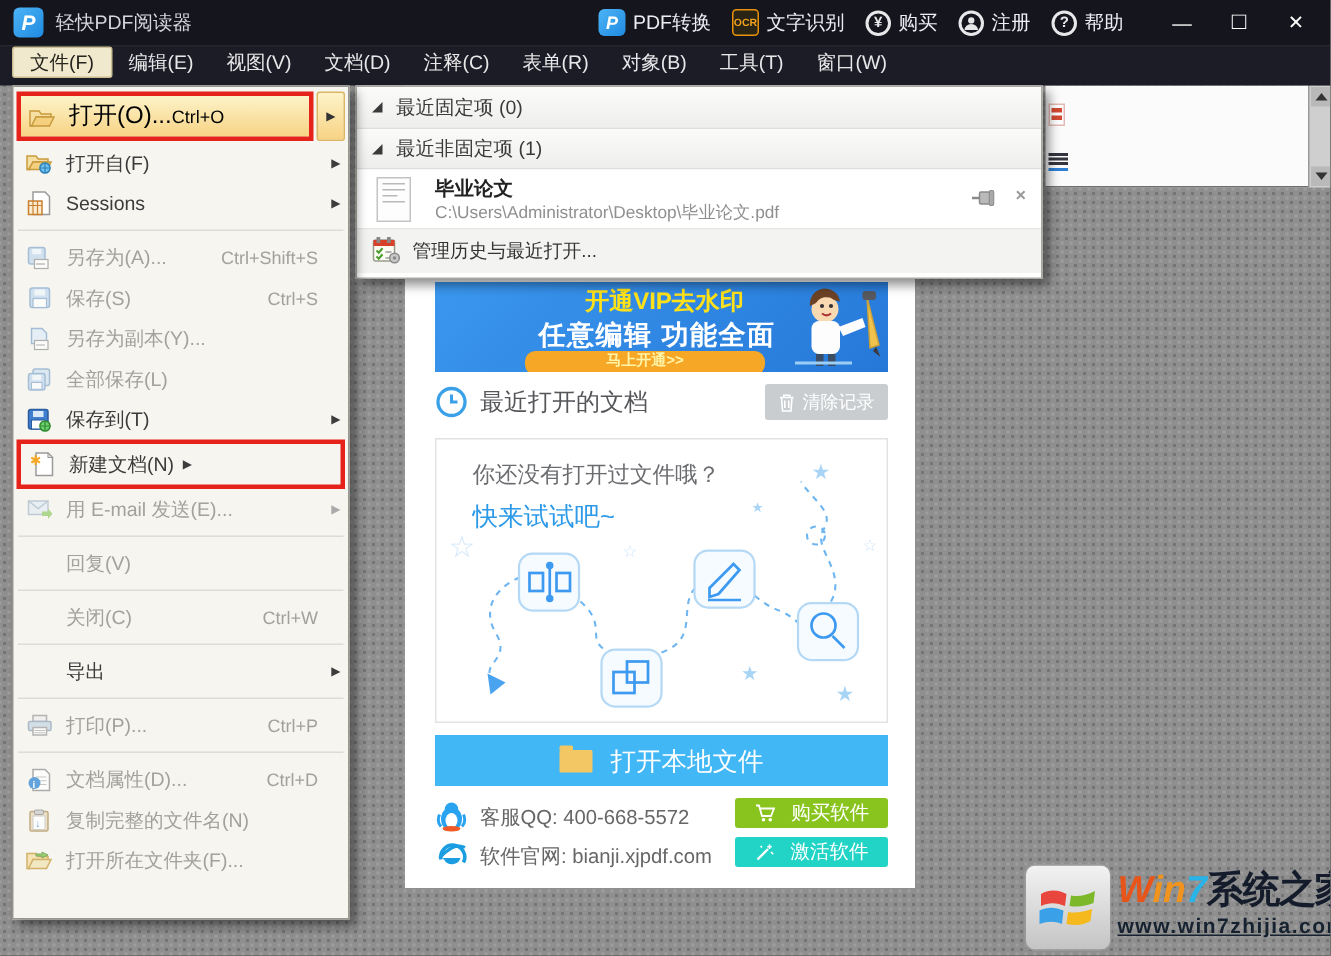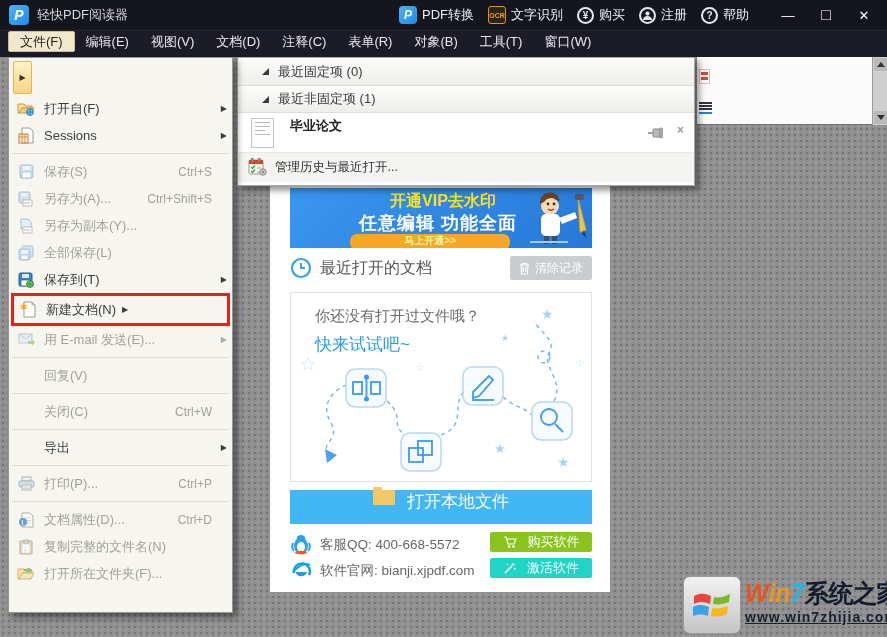--- a/index.html
+++ b/index.html
@@ -52,21 +52,21 @@
   .recentrow{position:absolute;left:20px;top:198px;width:302px;height:30px;}
   .rc-title{position:absolute;left:30px;top:3px;font-size:16px;color:#55565a;}
   .clock{position:absolute;left:0;top:2px;}
   .clearbtn{position:absolute;right:0;top:1px;height:24px;padding:0 9px;background:#c9cdd0;border-radius:2px;color:#fff;
             font-size:12px;display:flex;align-items:center;gap:5px;}
   .card{position:absolute;left:20px;top:235px;width:302px;height:190px;border:1px solid #e2e2e2;background:#fff;}
   .cd1{position:absolute;left:24px;top:14px;font-size:15px;color:#6b6c70;}
   .cd2{position:absolute;left:24px;top:40px;font-size:17px;color:#2d9ae8;}
   .illu{position:absolute;left:0;top:0;width:302px;height:190px;}
   .openbtn{position:absolute;left:20px;top:433px;width:302px;height:34px;background:#41b7f5;color:#fff;font-size:17px;
-           display:flex;align-items:flex-start;justify-content:center;gap:12px;cursor:default;}
+           display:flex;align-items:center;justify-content:center;gap:12px;cursor:default;}
   .folder-ic{width:22px;height:15px;position:relative;background:#f3c764;border-radius:1px;}
   .folder-ic:before{content:"";position:absolute;left:0;top:-3px;width:9px;height:3px;background:#f3c764;border-radius:1px 1px 0 0;}
   .contact{position:absolute;left:20px;width:302px;height:24px;font-size:13.5px;color:#666;}
   .ct-qq{top:475px;} .ct-web{top:501px;}
   .ct-label{position:absolute;left:30px;top:4px;}
   .ct-btn{position:absolute;right:0;top:0;width:102px;height:20px;border-radius:2px;color:#fff;font-size:13px;
           display:flex;align-items:center;justify-content:center;gap:11px;}
   .btn-buy{background:#88c41d;} .btn-act{background:#21d4c6;}
   
   .filemenu{position:absolute;left:8px;top:57px;width:225px;height:556px;background:#f6f5f0;border:1px solid #98978f;
@@ -84,21 +84,21 @@
   .openhl{flex:1;display:flex;align-items:center;border:3px solid #e5231b;background:linear-gradient(#fdf3c9,#f7d384);
           padding:0 2px 0 4px;}
   .openhl .mic{width:20px;height:18px;margin-right:8px;display:flex;align-items:center;justify-content:center;}
   .openarr{width:19px;margin-left:2px;border:1px solid #dcb763;background:linear-gradient(#fdf3c9,#f7d384);border-radius:2px;
            display:flex;align-items:center;justify-content:center;font-size:8px;color:#333;}
   .newrow{display:flex;align-items:center;height:33px;margin:0 2px;border:3px solid #e5231b;padding:0 3px 0 4px;font-size:13px;color:#3b3b3b;}
   .newrow .mic{width:20px;height:18px;margin-right:8px;display:flex;align-items:center;justify-content:center;}
   
   .submenu{position:absolute;left:237px;top:57px;width:458px;height:129px;background:#fff;border:1px solid #a9a8a2;
            box-shadow:4px 4px 7px rgba(0,0,0,.45);z-index:45;}
-  .smh{height:28px;display:flex;align-items:center;padding-left:24px;gap:9px;background:linear-gradient(#fbfbfa,#eeeeec);
+  .smh{height:28px;display:flex;align-items:center;padding-left:10px;gap:9px;background:linear-gradient(#fbfbfa,#eeeeec);
        border-bottom:1px solid #dddddb;font-size:13px;color:#3a3a3a;}
   .exp{width:0;height:0;border-left:7px solid transparent;border-bottom:7px solid #3a3a3a;}
   .smfile{height:40px;position:relative;background:#fff;border-bottom:1px solid #e6e6e4;}
   .thumb{position:absolute;left:13px;top:5px;width:23px;height:30px;background:#fdfdfd;border:1px solid #c4c4c4;}
   .thumb i{display:block;height:1px;background:#b9b9b9;margin:3px 3px 0 3px;}
   .smtitle{position:absolute;left:52px;top:4px;font-size:13px;font-weight:bold;color:#222;}
   .smpath{position:absolute;left:52px;top:21px;font-size:11.5px;color:#8f8f8f;}
   .smpin{position:absolute;right:30px;top:12px;}
   .smx{position:absolute;right:10px;top:10px;color:#9a9a9a;font-size:12px;font-weight:bold;}
   .smmanage{height:29px;display:flex;align-items:center;gap:8px;padding-left:10px;background:#f3f3f1;font-size:12.5px;color:#333;}
@@ -314,20 +314,31 @@
             <path d="M10 1 v3 M8.5 2.5 h3 M11 6 l1.5 1.5 M4 2 l1 1" stroke="#fff" stroke-width="1.1"></path>
           </svg>
         <span>激活软件</span>
       </span>
     </div>
   </div>
 
   <div class="filemenu">
 
     <div class="openrow">
+      <div class="openhl">
+        <span class="mic">
+          <svg width="18" height="14" viewBox="0 0 18 14">
+              <path d="M1 3 h6 l1.5 2 H15 v2 H5 L3 13 H1 z" fill="#f6dfa2" stroke="#c89b3c" stroke-width="1"></path>
+              <path d="M5 7 h12 l-3 6 H2 z" fill="#f3cf7e" stroke="#c89b3c" stroke-width="1"></path>
+            </svg>
+        </span>
+        <span class="mil">打开(O)...</span>
+        <span class="sp"></span>
+        <span class="mis">Ctrl+O</span>
+      </div>
       <div class="openarr">▶</div>
     </div>
 
     <div class="mi">
       <span class="mic">
         <svg width="18" height="15" viewBox="0 0 18 15">
             <path d="M1 3 h6 l1.5 2 H15 v2 H5 L3 12 H1 z" fill="#f6dfa2" stroke="#c89b3c" stroke-width="1"></path>
             <path d="M5 7 h12 l-2.5 5 H2 z" fill="#f3cf7e" stroke="#c89b3c" stroke-width="1"></path>
             <circle cx="13" cy="11" r="3.4" fill="#6fc2ef" stroke="#2d7fb8" stroke-width="1"></circle>
             <path d="M10 11 h6 M13 7.8 v6.5" stroke="#2d7fb8" stroke-width=".8" fill="none"></path>
@@ -348,44 +359,44 @@
       </span>
       <span class="mil">Sessions</span>
         <span class="sp"></span>
       <span class="mia">▶</span>
     </div>
 
     <div class="msep"></div>
 
     <div class="mi dis">
       <span class="mic">
-        <svg width="15" height="15" viewBox="0 0 15 15" opacity=".65">
-            <rect x="1" y="1" width="13" height="13" rx="1.5" fill="#bcd6ee" stroke="#7ba2c9"></rect>
-            <rect x="4" y="2" width="7" height="4" fill="#eef5fb"></rect>
-            <rect x="3" y="8" width="9" height="6" fill="#fff" stroke="#7ba2c9" stroke-width=".8"></rect>
-          </svg>
-      </span>
-      <span class="mil">保存(S)</span>
-        <span class="sp"></span>
-      <span class="mis">Ctrl+S</span>
-        <span class="mia"></span>
-    </div>
-
-    <div class="mi dis">
-      <span class="mic">
         <svg width="16" height="16" viewBox="0 0 16 16" opacity=".65">
             <rect x="1" y="1" width="11" height="11" rx="1.5" fill="#bcd6ee" stroke="#7ba2c9"></rect>
             <rect x="3.5" y="2" width="6" height="3.5" fill="#eef5fb"></rect>
             <rect x="5" y="9" width="9" height="6" fill="#fff" stroke="#8a8a8a" stroke-width=".8"></rect>
             <path d="M6 12 h6" stroke="#8a8a8a" stroke-width=".8"></path>
           </svg>
       </span>
       <span class="mil">另存为(A)...</span>
         <span class="sp"></span>
       <span class="mis">Ctrl+Shift+S</span>
+        <span class="mia"></span>
+    </div>
+
+    <div class="mi dis">
+      <span class="mic">
+        <svg width="15" height="15" viewBox="0 0 15 15" opacity=".65">
+            <rect x="1" y="1" width="13" height="13" rx="1.5" fill="#bcd6ee" stroke="#7ba2c9"></rect>
+            <rect x="4" y="2" width="7" height="4" fill="#eef5fb"></rect>
+            <rect x="3" y="8" width="9" height="6" fill="#fff" stroke="#7ba2c9" stroke-width=".8"></rect>
+          </svg>
+      </span>
+      <span class="mil">保存(S)</span>
+        <span class="sp"></span>
+      <span class="mis">Ctrl+S</span>
         <span class="mia"></span>
     </div>
 
     <div class="mi dis">
       <span class="mic">
         <svg width="15" height="16" viewBox="0 0 15 16" opacity=".65">
             <path d="M2 1 h7 l3 3 v7 H2 z" fill="#dcebf7" stroke="#7ba2c9"></path>
             <rect x="4" y="9" width="9" height="6" fill="#fff" stroke="#8a8a8a" stroke-width=".8"></rect>
             <path d="M5 12 h6" stroke="#8a8a8a" stroke-width=".8"></path>
           </svg>
@@ -551,20 +562,21 @@
       <span>最近非固定项 (1)</span>
     </div>
     <div class="smfile">
       <span class="thumb">
           <i></i>
           <i></i>
           <i style="margin-right:8px;"></i>
           <i></i>
         </span>
       <span class="smtitle">毕业论文</span>
+      <span class="smpath">C:\Users\Administrator\Desktop\毕业论文.pdf</span>
       <span class="smpin">
         <svg width="17" height="13" viewBox="0 0 17 13">
             <path d="M1 7 h5" stroke="#8a8a8a" stroke-width="1.6"></path>
             <rect x="6" y="3" width="7" height="8" rx="1" fill="#b9b9b9" stroke="#8a8a8a"></rect>
             <rect x="12.5" y="2" width="3" height="10" rx="1" fill="#a9a9a9" stroke="#8a8a8a" stroke-width=".7"></rect>
           </svg>
       </span>
       <span class="smx">×</span>
     </div>
     <div class="smmanage">

